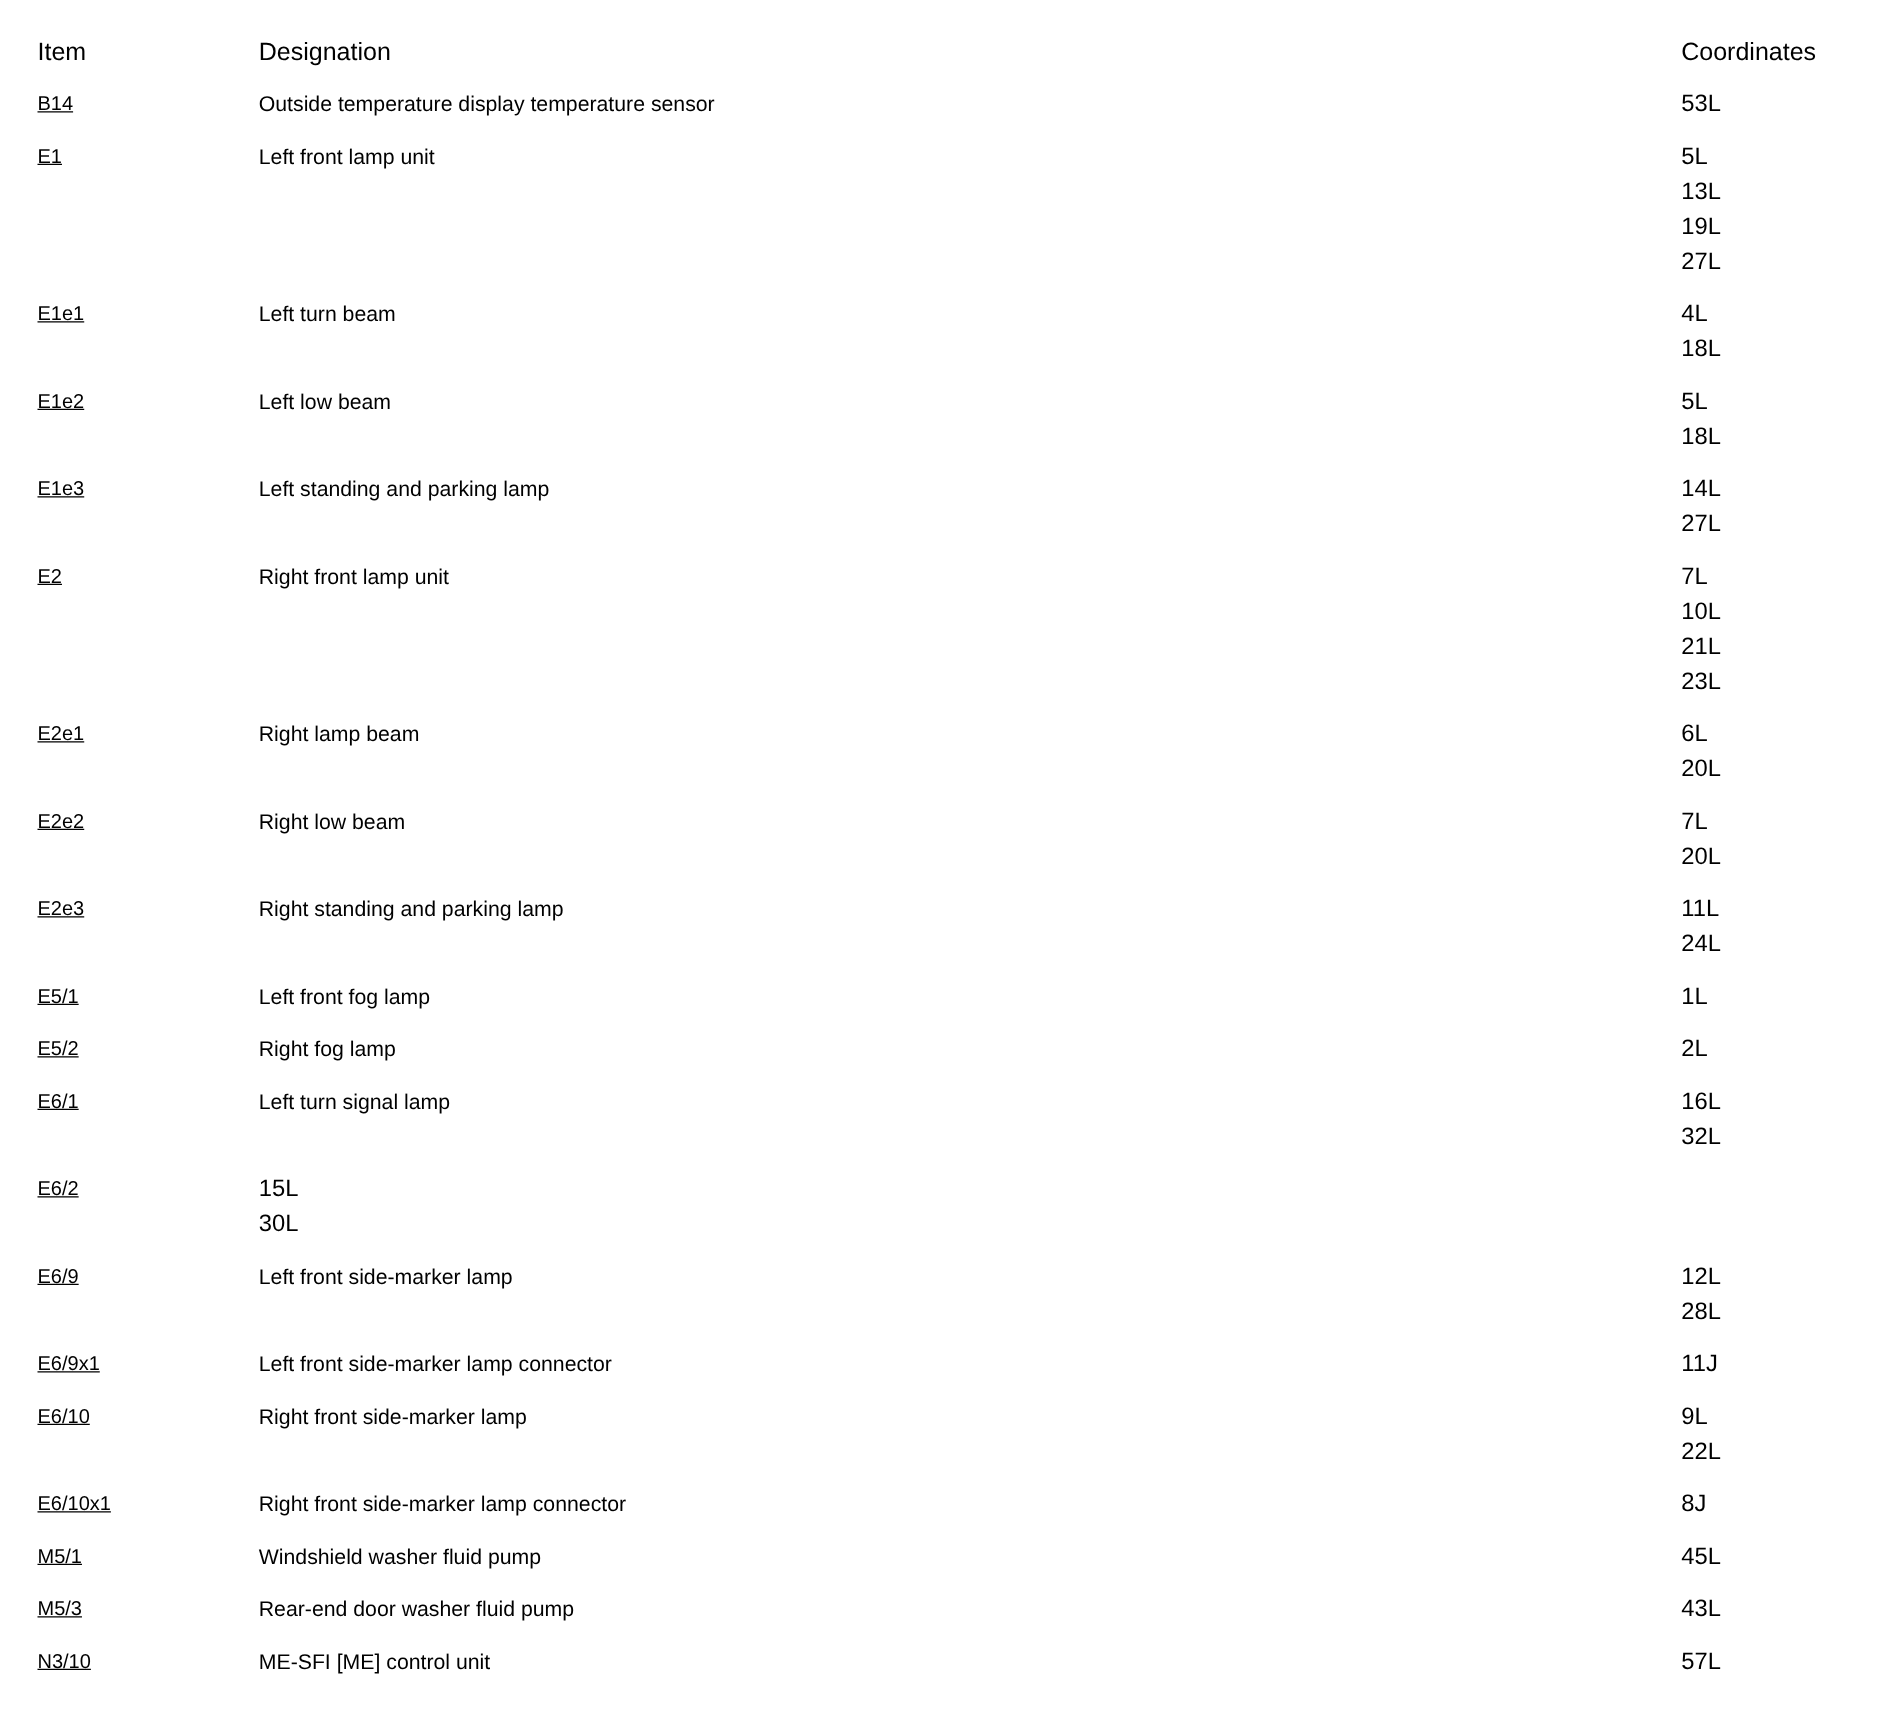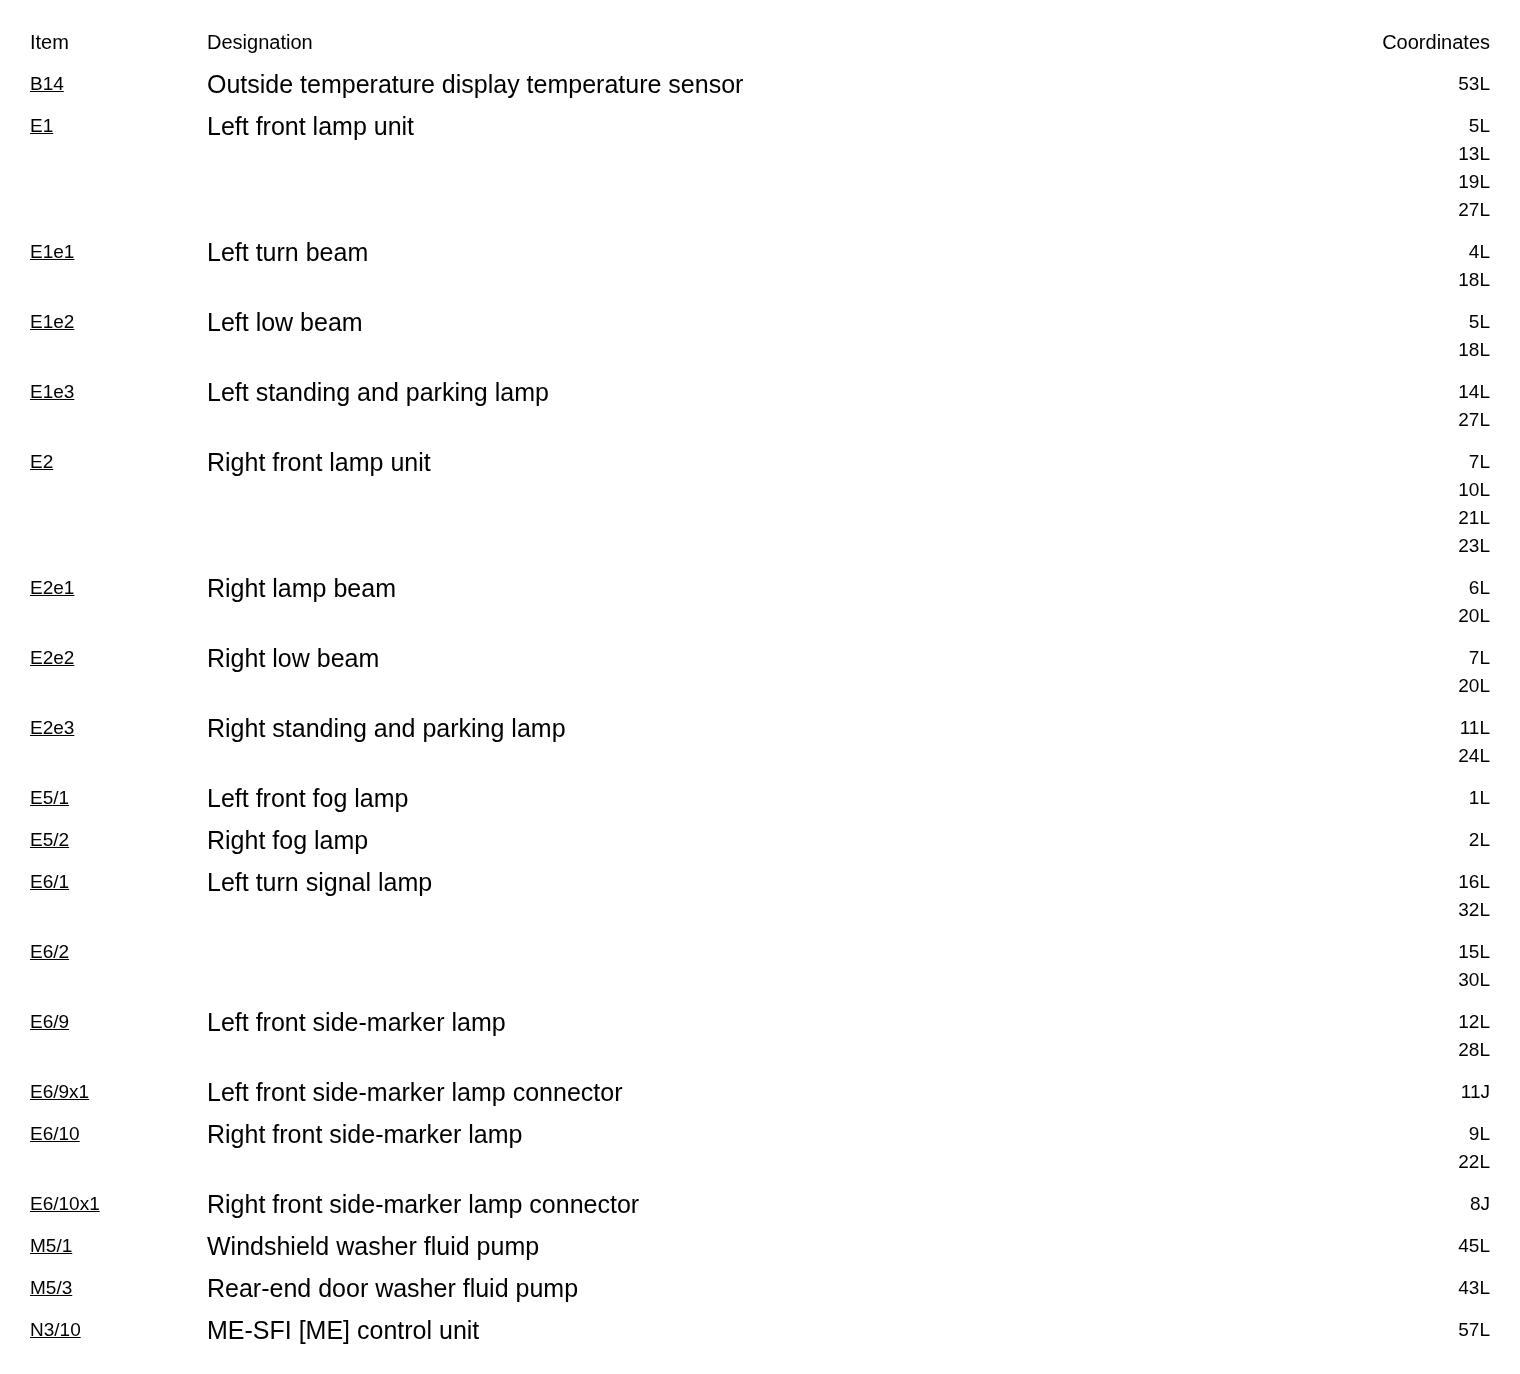--- a/index.html
+++ b/index.html
@@ -18,35 +18,34 @@
     padding: 28px 30px 40px 30px;
   }
   .trow {
     display: flex;
     align-items: flex-start;
     margin-bottom: 14px;
   }
   .col-item {
     width: 177px;
     flex: 0 0 177px;
-    font-size: 19px;
+    font-size: 16px;
     line-height: 28px;
   }
   .col-desig {
     width: 1138px;
     flex: 0 0 1138px;
-    font-size: 25px;
+    font-size: 17px;
     line-height: 28px;
   }
   .col-coords {
     flex: 1 1 auto;
     font-size: 19px;
     line-height: 28px;
     white-space: pre-line;
-    text-align: right;
   }
   .header .col-item,
   .header .col-desig,
   .header .col-coords {
     font-weight: normal;
     font-size: 20px;
   }
   .item-code {
     color: #000000;
     text-decoration: underline;

